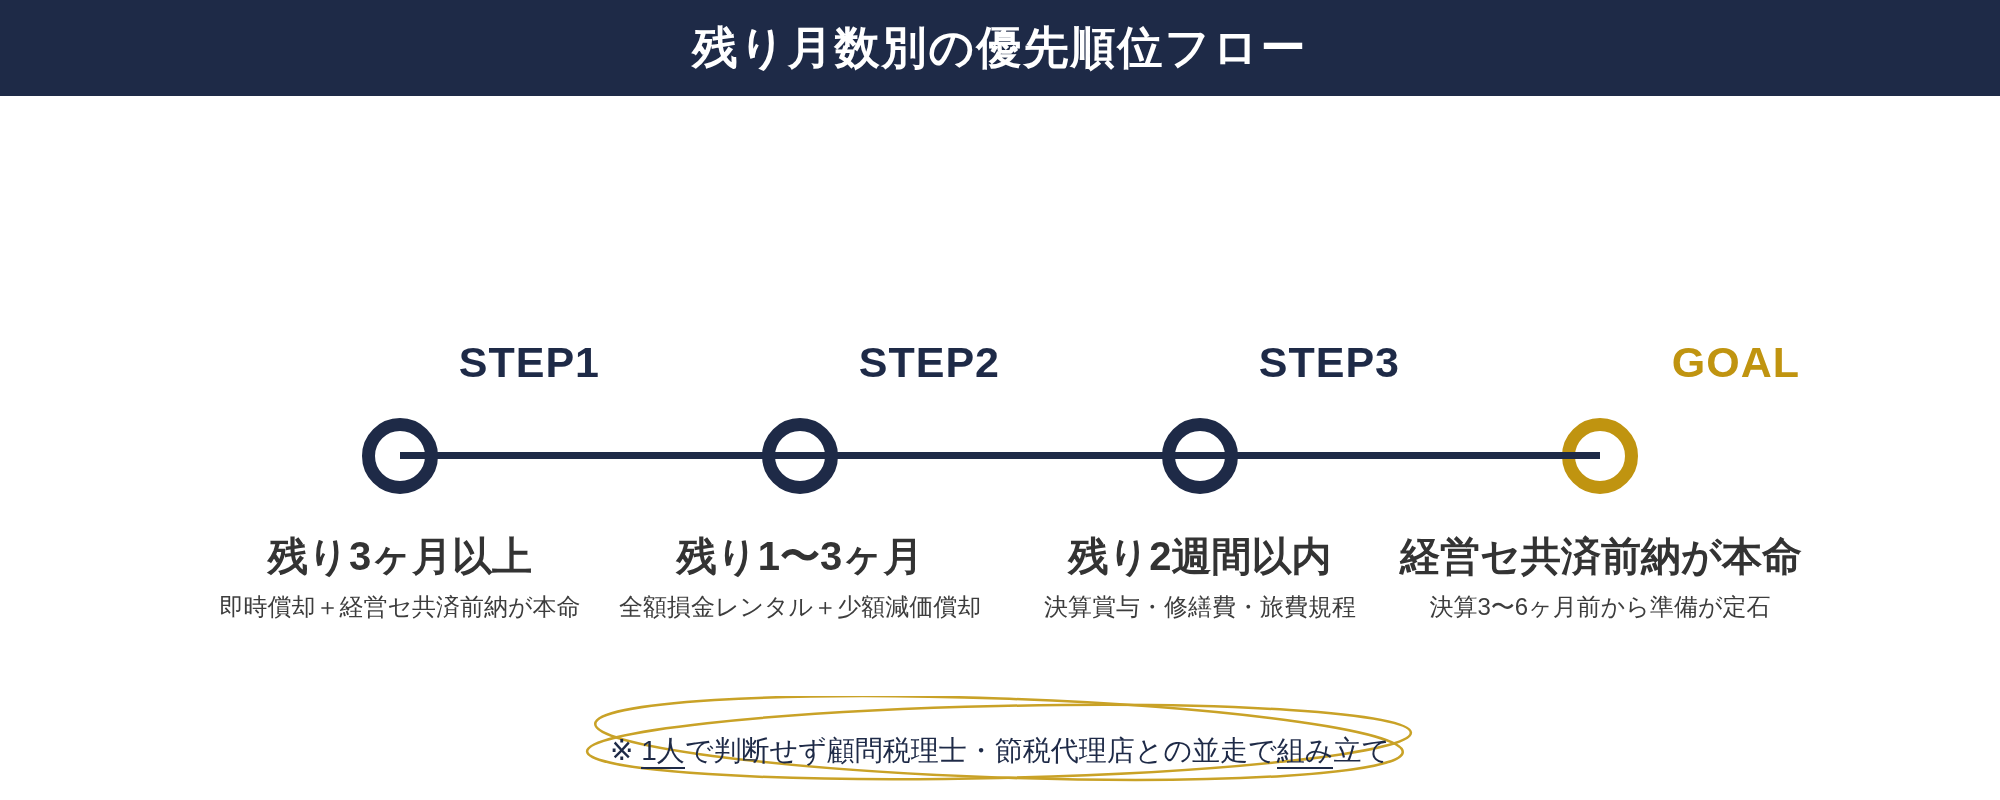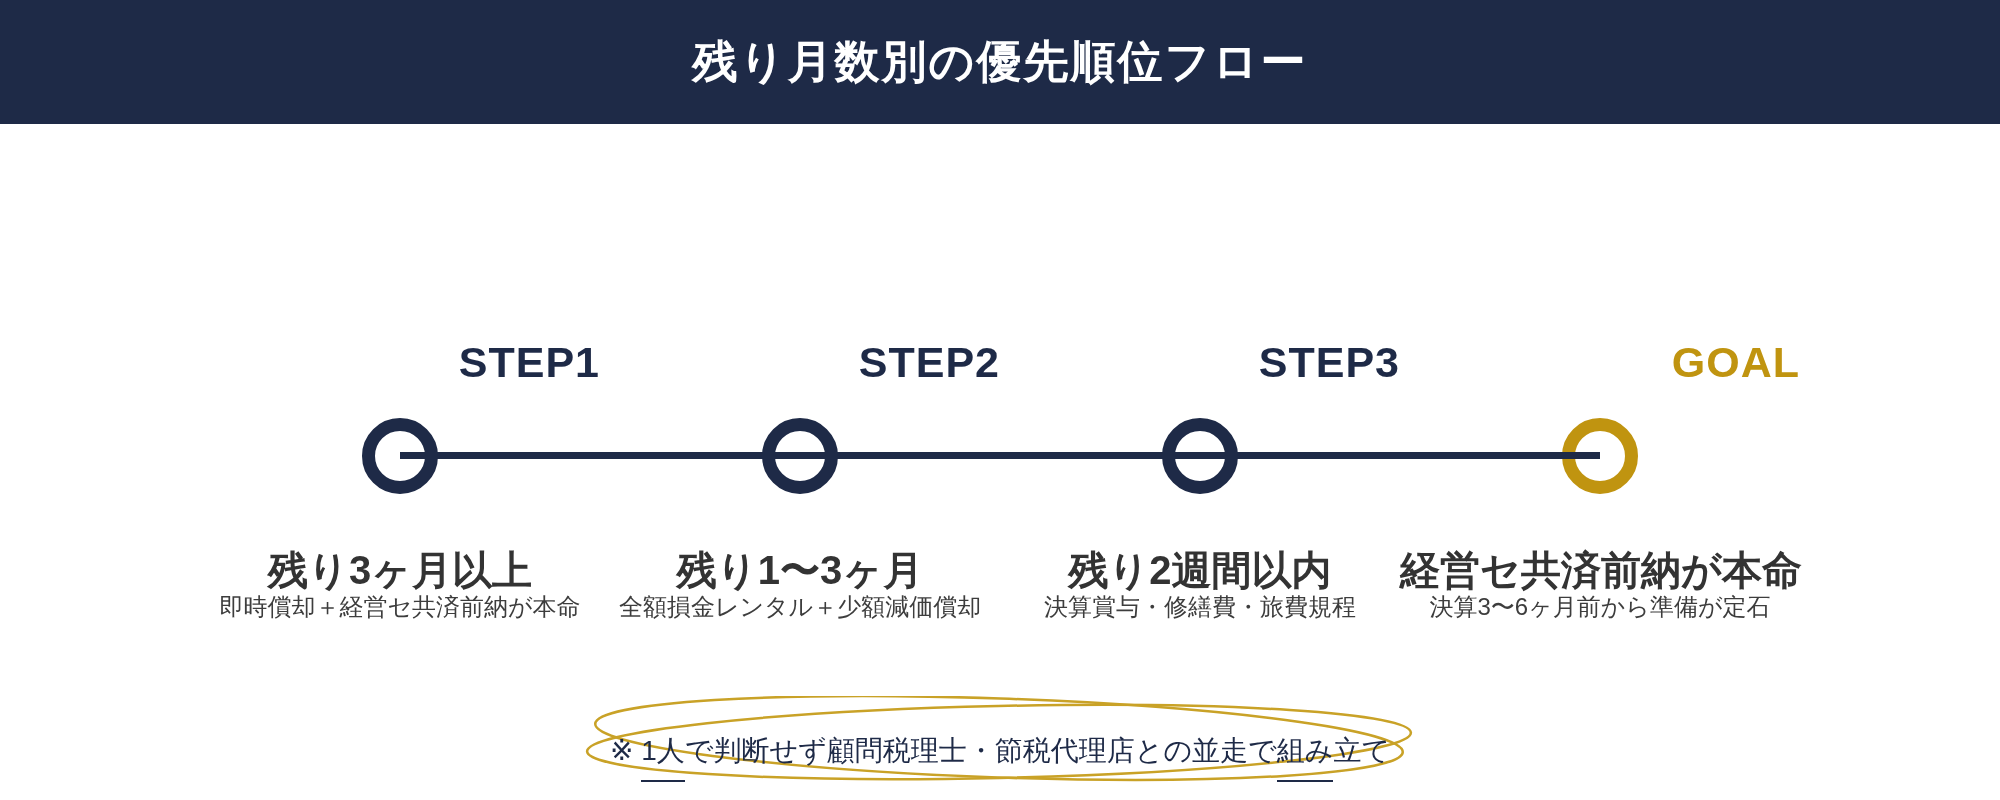--- a/index.html
+++ b/index.html
@@ -10,21 +10,21 @@
     height: 800px;
     background: #ffffff;
     overflow: hidden;
     font-family: "Liberation Sans", "DejaVu Sans", sans-serif;
   }
 
   
   .header {
     position: absolute;
     left: 0; top: 0;
-    width: 2000px; height: 124px;
+    width: 2000px; height: 96px;
     background: var(--navy);
     display: flex;
     align-items: center;
     justify-content: center;
   }
   .header-title {
     color: #ffffff;
     font-size: 45px;
     font-weight: bold;
     letter-spacing: 2px;
@@ -57,21 +57,21 @@
   .timeline-line {
     position: absolute;
     left: 400px; top: 452px;
     width: 1200px; height: 7px;
     background: var(--navy);
     z-index: 2;
   }
 
   .step-title {
     position: absolute;
-    top: 543px;
+    top: 529px;
     width: 400px;
     text-align: center;
     font-size: 40px;
     font-weight: bold;
     color: var(--titleDark);
     white-space: nowrap;
   }
   .step-desc {
     position: absolute;
     top: 583px;
@@ -88,21 +88,21 @@
     left: 0; top: 731px;
     width: 2000px;
     text-align: center;
     font-size: 28px;
     line-height: 40px;
     color: var(--navy);
     z-index: 3;
   }
   .footnote .u {
     border-bottom: 2px solid var(--navy);
-    padding-bottom: 14px;
+    padding-bottom: 1px;
   }
   .ellipse-svg {
     position: absolute;
     left: 575px; top: 696px;
     z-index: 2;
   }
   .ellipse-svg ellipse {
     fill: none;
     stroke: var(--ellipseGold);
     stroke-width: 2.5;

